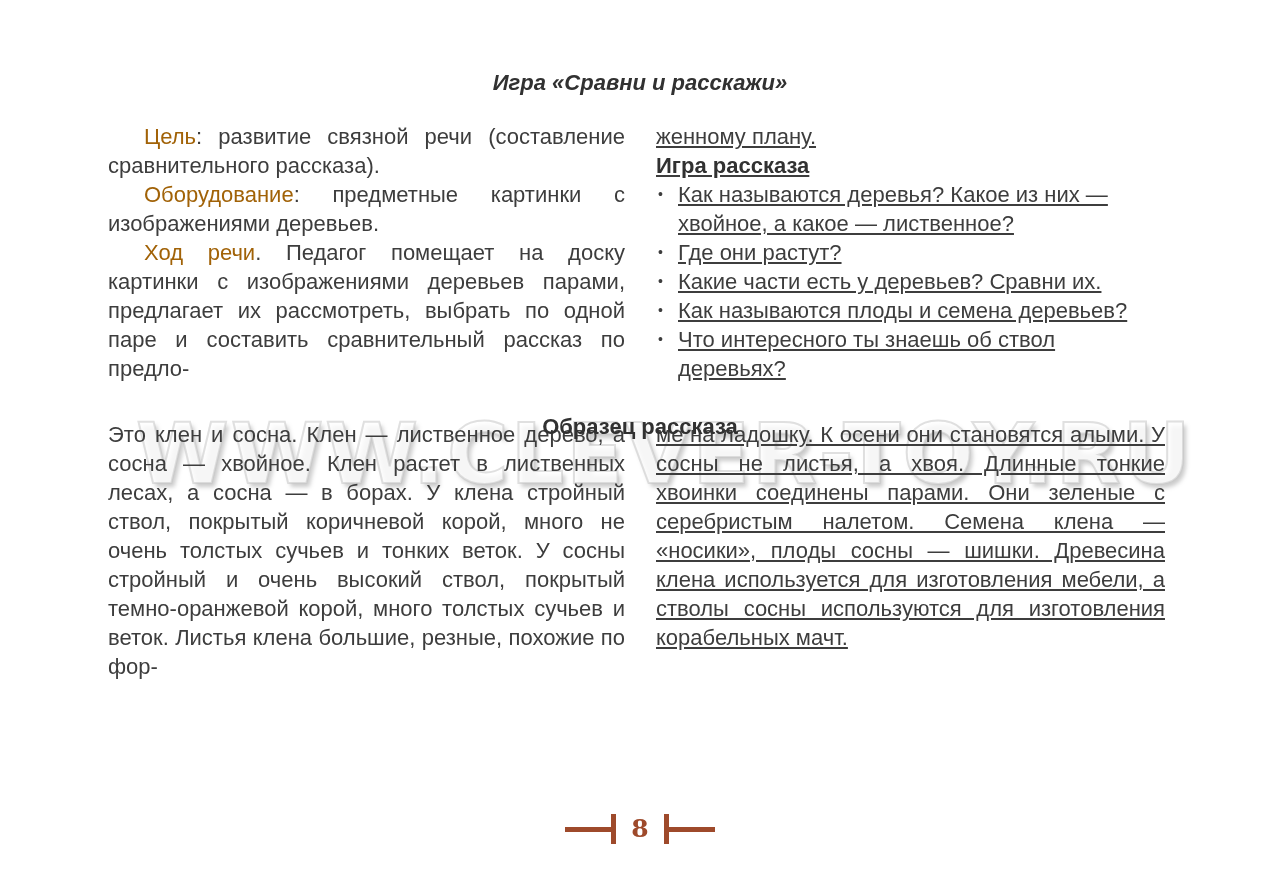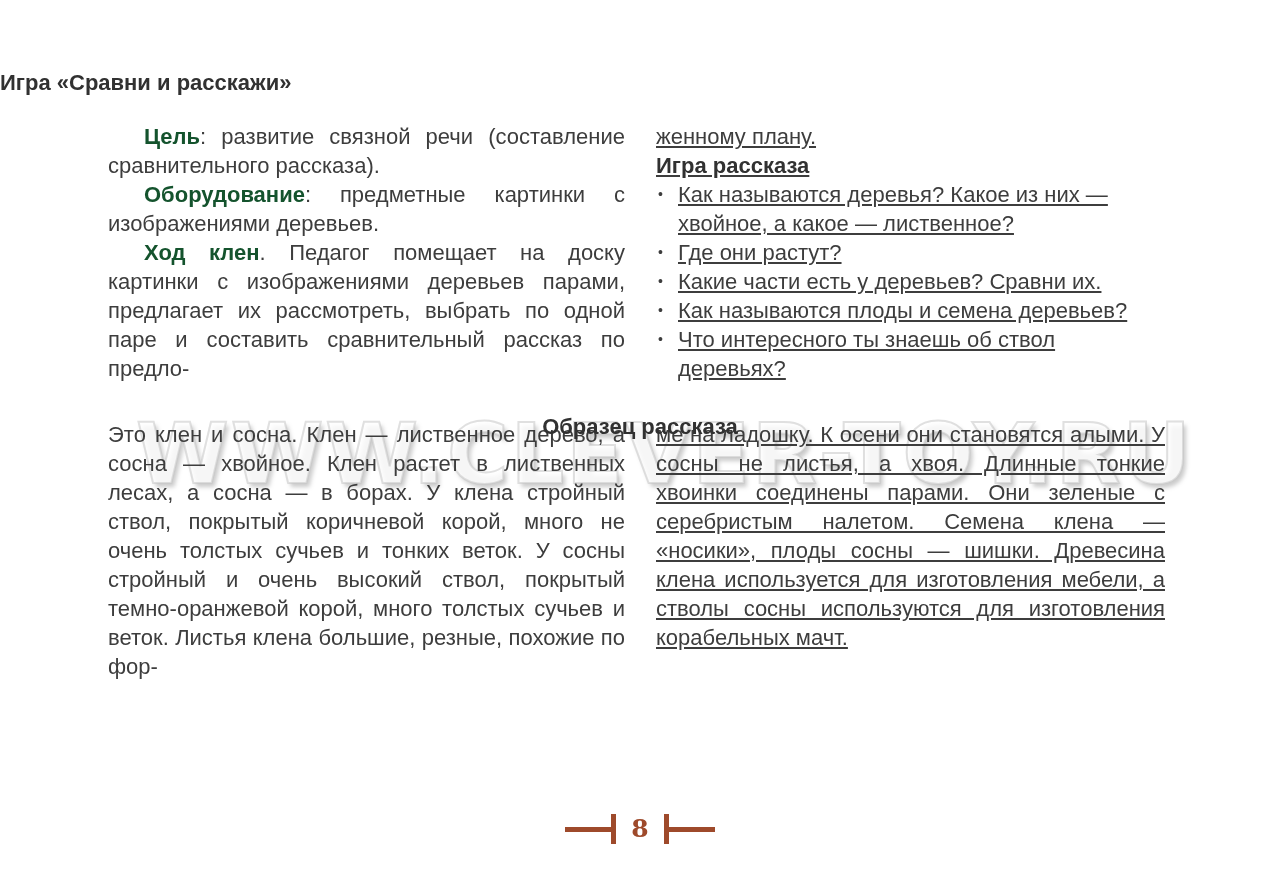--- a/index.html
+++ b/index.html
@@ -1,40 +1,40 @@
 <!DOCTYPE html>
 <html lang="ru"><head>
 <meta charset="utf-8">
 <style>
   html,body { margin:0; padding:0; background:#ffffff; }
   .page {
     position:relative; width:1280px; height:874px; background:#ffffff;
     font-family:"Liberation Sans", sans-serif; color:#3d3d3d; overflow:hidden;
   }
   .title {
-    position:absolute; top:70px; left:0; width:100%; text-align:left;
-    font-size:22px; font-weight:bold; color:#313131; z-index:3;
+    position:absolute; top:70px; left:0; width:100%; text-align:center;
+    font-size:22px; font-weight:bold; color:#313131; z-index:3;font-style:italic;
   }
   .watermark {
     position:absolute; top:405px; left:136px; z-index:1;
     font-family:"DejaVu Sans", sans-serif; font-weight:bold; font-size:84px;
     letter-spacing:2px; white-space:nowrap;
     color:rgba(255,255,255,0.82);
     -webkit-text-stroke:2px rgba(198,198,198,0.55);
     text-shadow:3px 4px 4px rgba(125,125,125,0.40);
     pointer-events:none;
   }
   .cols { position:absolute; left:108px; width:1057px; display:flex; gap:31px; z-index:2; }
   .intro-cols { top:122px; }
   .story-cols { top:420px; }
   .col-left  { width:517px; }
   .col-right { width:509px;text-decoration:underline; }
   p.body { font-size:22px; line-height:29px; text-align:justify; margin:0; }
   p.indent { text-indent:36px; }
-  .bold-label { font-weight:bold; color:#14532d; }
+  .bold-label { font-weight:normal; color:#a16207; }
   .plan-heading { font-size:22px; line-height:29px; font-weight:bold; color:#313131; margin:0; }
   .plan-item { position:relative; padding-left:22px; font-size:22px; line-height:29px; }
   .plan-item .bullet {
     position:absolute; left:2px; top:0; font-size:14px; line-height:29px; color:#3d3d3d;
   }
   .sample-heading {
     position:absolute; top:366px; left:0; width:100%; text-align:center;
     font-size:22px; font-weight:bold; color:#313131; z-index:3;margin-top:48px;
   }
   .footer {
@@ -54,21 +54,21 @@
 <div class="page">
 
   <div class="watermark">WWW.CLEVER-TOY.RU</div>
 
   <div class="title">Игра «Сравни и расскажи»</div>
 
   <div class="cols intro-cols">
     <div class="col-left">
       <p class="body indent"><span class="bold-label">Цель</span><span>: развитие связной речи (составление сравнительного рассказа).</span></p>
       <p class="body indent"><span class="bold-label">Оборудование</span><span>: предметные картинки с изображениями деревьев.</span></p>
-      <p class="body indent"><span class="bold-label">Ход клен</span><span>. Педагог помещает на доску картинки с изображениями деревьев парами, предлагает их рассмотреть, выбрать по одной паре и составить сравнительный рассказ по предло-</span></p>
+      <p class="body indent"><span class="bold-label">Ход речи</span><span>. Педагог помещает на доску картинки с изображениями деревьев парами, предлагает их рассмотреть, выбрать по одной паре и составить сравнительный рассказ по предло-</span></p>
     </div>
 
     <div class="col-right">
       <p class="body">женному плану.</p>
       <p class="plan-heading">Игра рассказа</p>
       <div class="plan-item"><span class="bullet">•</span><span>Как называются деревья? Какое из них — хвойное, а какое — лиственное?</span></div>
       <div class="plan-item"><span class="bullet">•</span><span>Где они растут?</span></div>
       <div class="plan-item"><span class="bullet">•</span><span>Какие части есть у деревьев? Сравни их.</span></div>
       <div class="plan-item"><span class="bullet">•</span><span>Как называются плоды и семена деревьев?</span></div>
       <div class="plan-item"><span class="bullet">•</span><span>Что интересного ты знаешь об ствол деревьях?</span></div>

